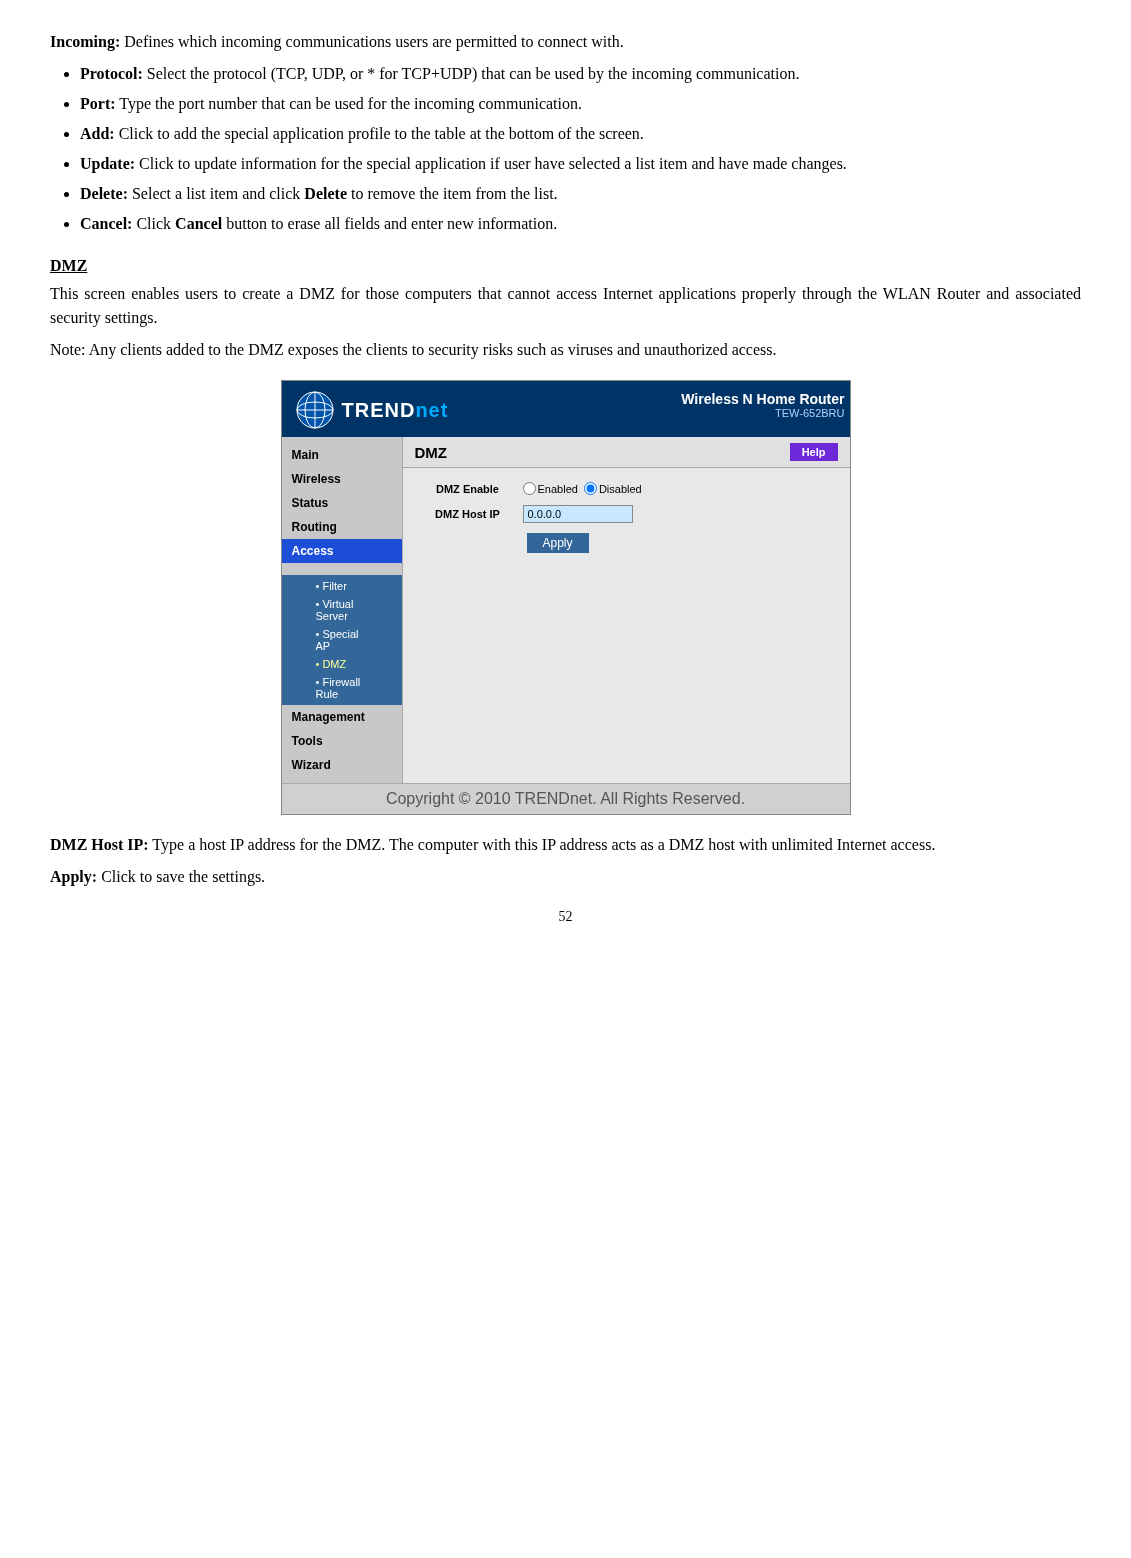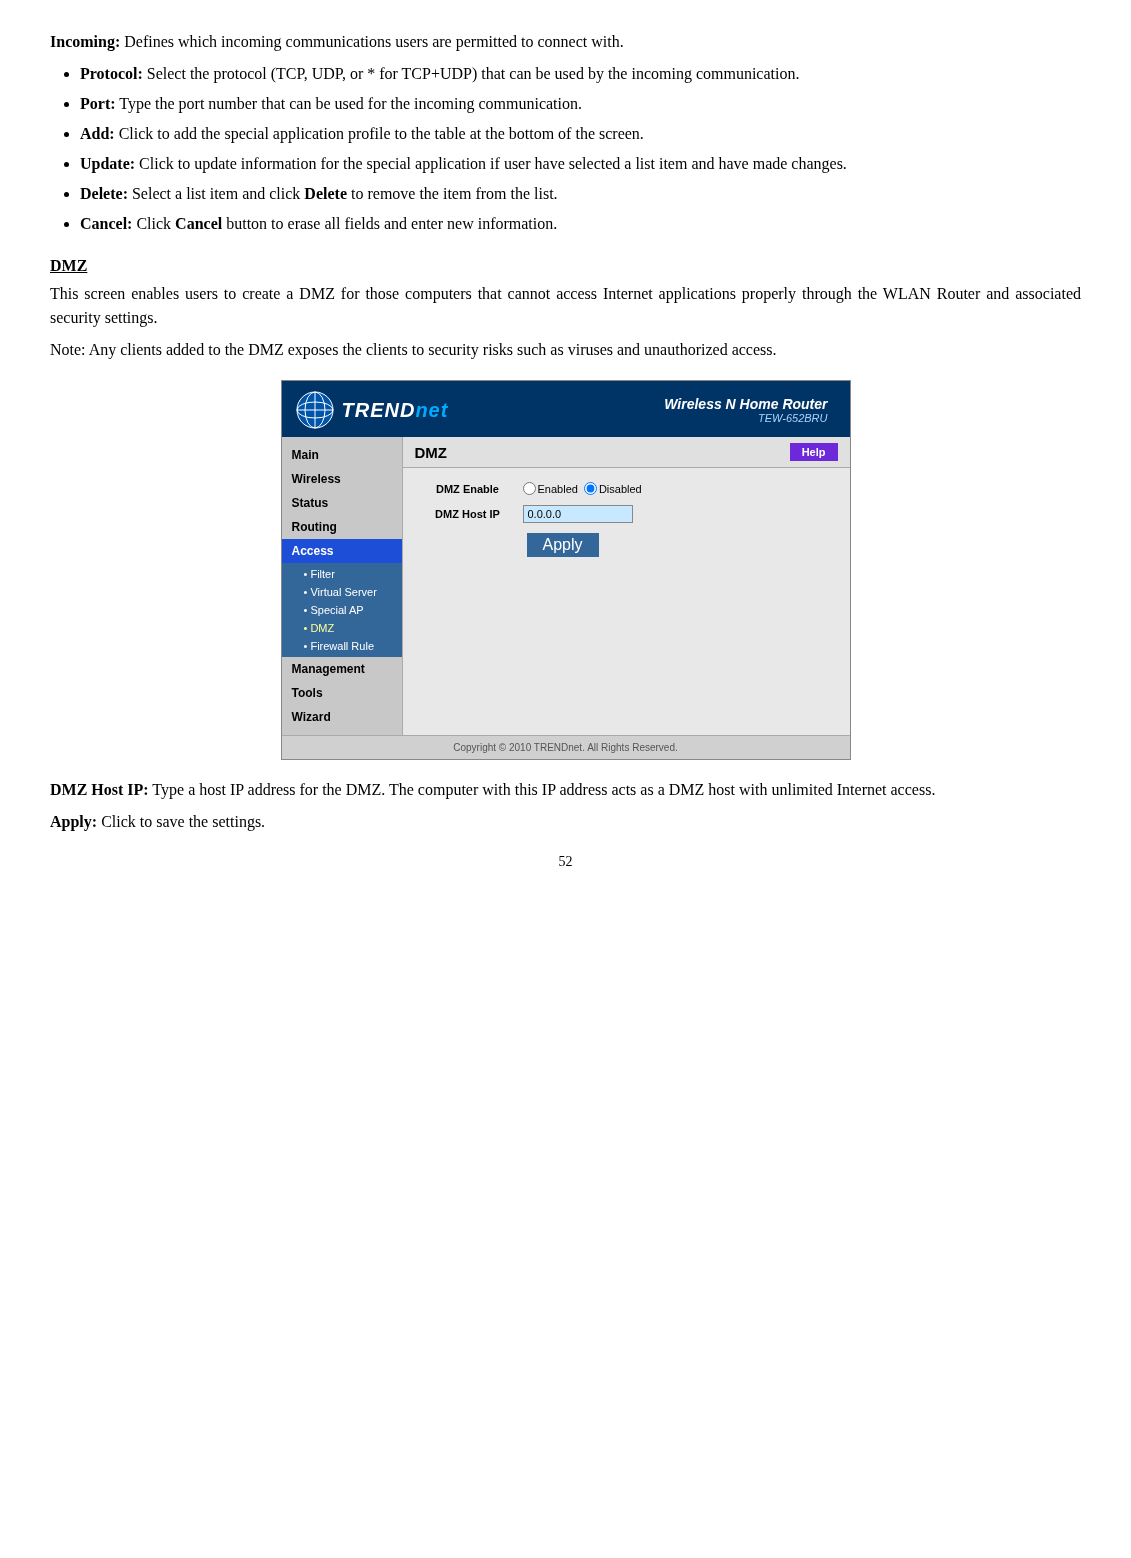--- a/index.html
+++ b/index.html
@@ -30,25 +30,23 @@
     }
     .router-ui {
       width: 570px;
       border: 1px solid #888;
       background: #d0d0d0;
       font-family: Arial, Helvetica, sans-serif;
       font-size: 12px;
     }
     .router-header {
       background: #003366;
-      padding: 10px 22px 8px 14px;
-      display: flex;
-      align-items: center;
+      padding: 10px 5px 8px 14px;
+      display: flex;
       justify-content: space-between;
-      font-style: italic;
     }
     .trendnet-logo {
       display: flex;
       align-items: center;
       gap: 8px;
     }
     .logo-icon {
       width: 38px;
       height: 38px;
     }
@@ -90,21 +88,22 @@
       font-size: 12px;
       font-weight: bold;
       color: #000;
     }
     .sidebar-item.active {
       background: #1d4ed8;
       color: #fff;
     }
     .sidebar-sub {
       background: #336699;
-      padding: 2px 4px;
+      padding: 2px 16px;
+      margin-top: 12px;
     }
     .sidebar-sub-item {
       padding: 3px 10px 3px 18px;
       color: #fff;
       font-size: 11px;
       font-weight: normal;
       cursor: pointer;
     }
     .sidebar-sub-item.highlighted {
       color: #ffff99;
@@ -168,28 +167,28 @@
       padding: 2px 4px;
       font-size: 11px;
       width: 110px;
       background: #c8e8ff;
     }
     .apply-btn {
       background: #336699;
       color: #fff;
       border: none;
       padding: 3px 16px;
-      font-size: 16px;
+      font-size: 12px;
       cursor: pointer;
       margin-left: 4px;
     }
     .router-footer {
       background: #d0d0d0;
       text-align: center;
-      font-size: 10px;
+      font-size: 16px;
       color: #555;
       padding: 6px;
       border-top: 1px solid #aaa;
     }
 
     
     .page-bottom {
       margin-top: 14px;
     }
     .page-num {

